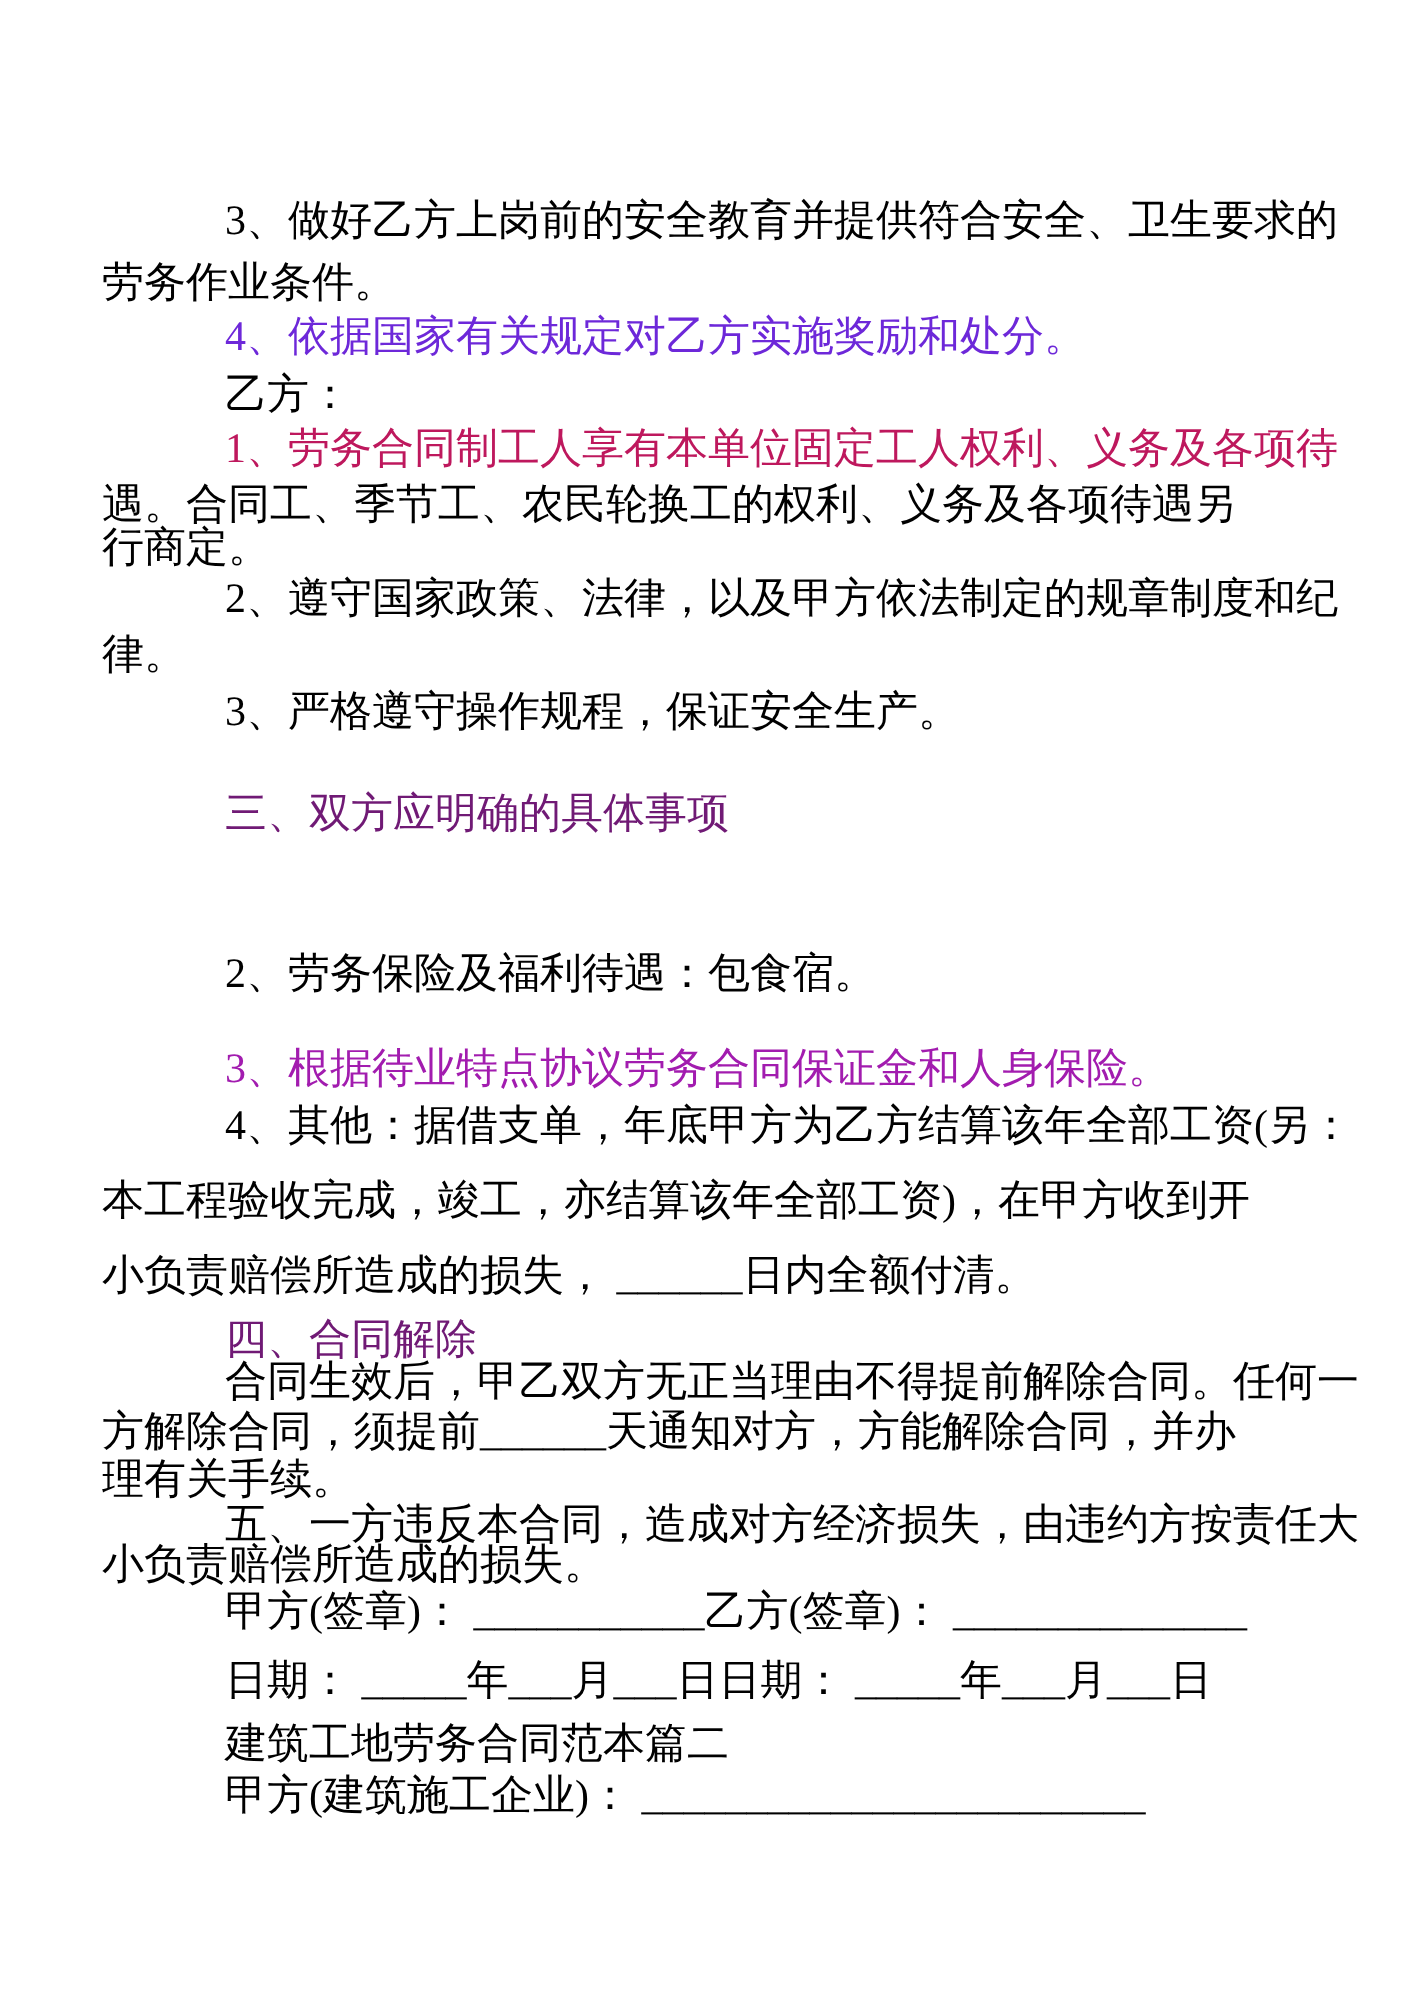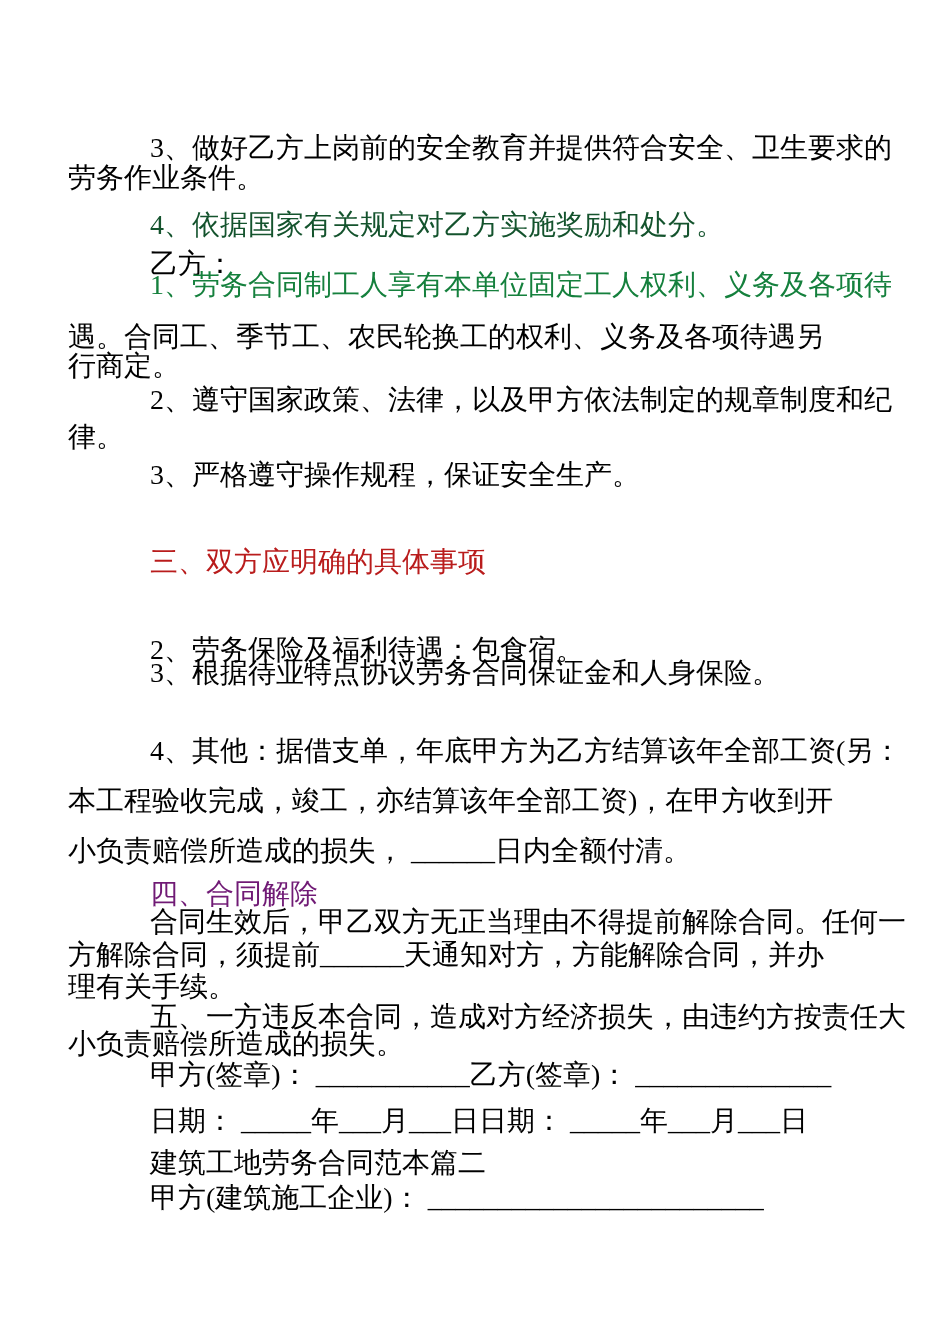--- a/index.html
+++ b/index.html
@@ -33,32 +33,32 @@
   }
   .line.indent {
     left: 150px;
   }
 </style>
 </head>
 <body>
 
 <div class="doc-page" style="background: rgb(255, 255, 255);">
     <div class="line indent" style="top: 131px; color: rgb(0, 0, 0);">3、做好乙方上岗前的安全教育并提供符合安全、卫生要求的</div>
-    <div class="line" style="top: 161px; color: rgb(0, 0, 0);">劳务作业条件。</div>
-    <div class="line indent" style="top: 208px; color: #14532d;">4、依据国家有关规定对乙方实施奖励和处分。</div>
+    <div class="line" style="top: 172px; color: rgb(0, 0, 0);">劳务作业条件。</div>
+    <div class="line indent" style="top: 208px; color: #6d28d9;">4、依据国家有关规定对乙方实施奖励和处分。</div>
     <div class="line indent" style="top: 247px; color: rgb(0, 0, 0);">乙方：</div>
-    <div class="line indent" style="top: 268px; color: #15803d;">1、劳务合同制工人享有本单位固定工人权利、义务及各项待</div>
+    <div class="line indent" style="top: 283px; color: #be185d;">1、劳务合同制工人享有本单位固定工人权利、义务及各项待</div>
     <div class="line" style="top: 320px; color: rgb(0, 0, 0);">遇。合同工、季节工、农民轮换工的权利、义务及各项待遇另</div>
     <div class="line" style="top: 349px; color: rgb(0, 0, 0);">行商定。</div>
     <div class="line indent" style="top: 383px; color: rgb(0, 0, 0);">2、遵守国家政策、法律，以及甲方依法制定的规章制度和纪</div>
     <div class="line" style="top: 420px; color: rgb(0, 0, 0);">律。</div>
     <div class="line indent" style="top: 458px; color: rgb(0, 0, 0);">3、严格遵守操作规程，保证安全生产。</div>
-    <div class="line indent" style="top: 545px; color: #b91c1c;">三、双方应明确的具体事项</div>
+    <div class="line indent" style="top: 526px; color: #701a75;">三、双方应明确的具体事项</div>
     <div class="line indent" style="top: 633px; color: rgb(0, 0, 0);">2、劳务保险及福利待遇：包食宿。</div>
-    <div class="line indent" style="top: 656px; color: #000000;">3、根据待业特点协议劳务合同保证金和人身保险。</div>
+    <div class="line indent" style="top: 696px; color: #a21caf;">3、根据待业特点协议劳务合同保证金和人身保险。</div>
     <div class="line indent" style="top: 734px; color: rgb(0, 0, 0);">4、其他：据借支单，年底甲方为乙方结算该年全部工资(另：</div>
     <div class="line" style="top: 784px; color: rgb(0, 0, 0);">本工程验收完成，竣工，亦结算该年全部工资)，在甲方收到开</div>
     <div class="line" style="top: 834px; color: rgb(0, 0, 0);">小负责赔偿所造成的损失， ______日内全额付清。</div>
     <div class="line indent" style="top: 877px; color: #701a75;">四、合同解除</div>
     <div class="line indent" style="top: 905px; color: rgb(0, 0, 0);">合同生效后，甲乙双方无正当理由不得提前解除合同。任何一</div>
     <div class="line" style="top: 938px; color: rgb(0, 0, 0);">方解除合同，须提前______天通知对方，方能解除合同，并办</div>
     <div class="line" style="top: 970px; color: rgb(0, 0, 0);">理有关手续。</div>
     <div class="line indent" style="top: 1000px; color: rgb(0, 0, 0);">五、一方违反本合同，造成对方经济损失，由违约方按责任大</div>
     <div class="line" style="top: 1027px; color: rgb(0, 0, 0);">小负责赔偿所造成的损失。</div>
     <div class="line indent" style="top: 1058px; color: rgb(0, 0, 0);">甲方(签章)： ___________乙方(签章)： ______________</div>

